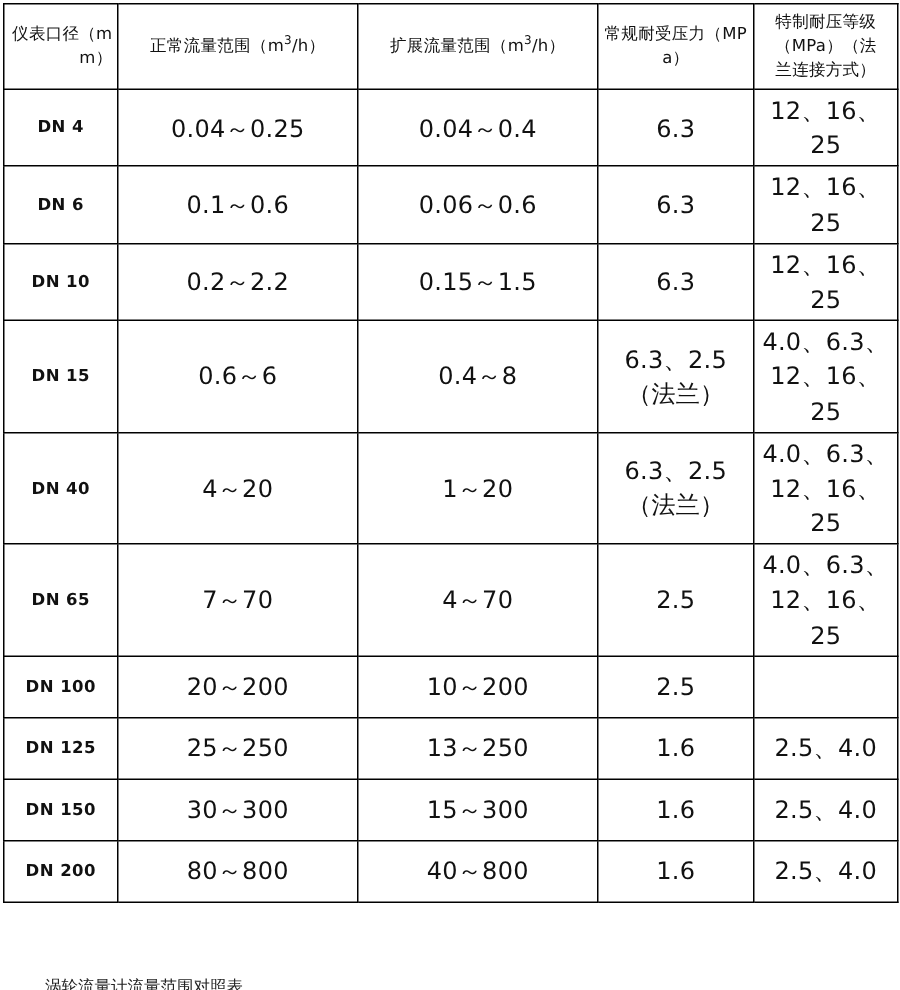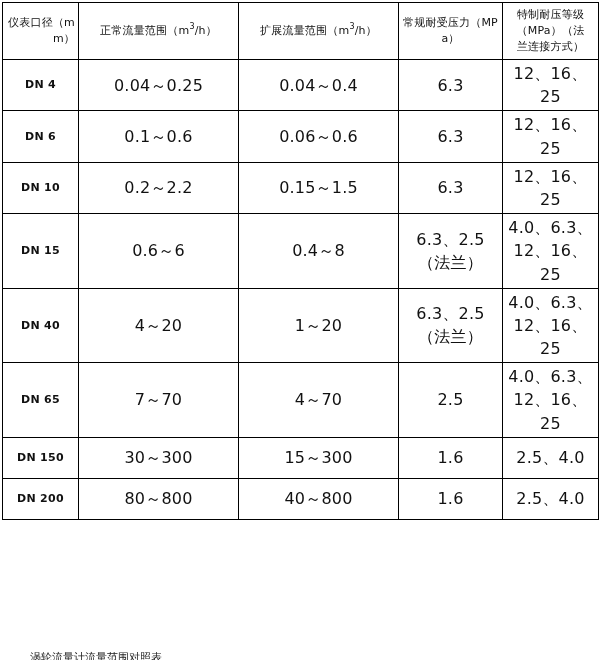--- a/index.html
+++ b/index.html
@@ -153,20 +153,34 @@
         <td class="val">4.0、6.3、12、16、25</td>
       </tr>
       <tr>
         <td class="dn">DN 65</td>
         <td class="val">7～70</td>
         <td class="val">4～70</td>
         <td class="val">2.5</td>
         <td class="val">4.0、6.3、12、16、25</td>
       </tr>
       <tr>
+        <td class="dn">DN 100</td>
+        <td class="val">20～200</td>
+        <td class="val">10～200</td>
+        <td class="val">2.5</td>
+        <td class="val"></td>
+      </tr>
+      <tr>
+        <td class="dn">DN 125</td>
+        <td class="val">25～250</td>
+        <td class="val">13～250</td>
+        <td class="val">1.6</td>
+        <td class="val">2.5、4.0</td>
+      </tr>
+      <tr>
         <td class="dn">DN 150</td>
         <td class="val">30～300</td>
         <td class="val">15～300</td>
         <td class="val">1.6</td>
         <td class="val">2.5、4.0</td>
       </tr>
       <tr>
         <td class="dn">DN 200</td>
         <td class="val">80～800</td>
         <td class="val">40～800</td>

